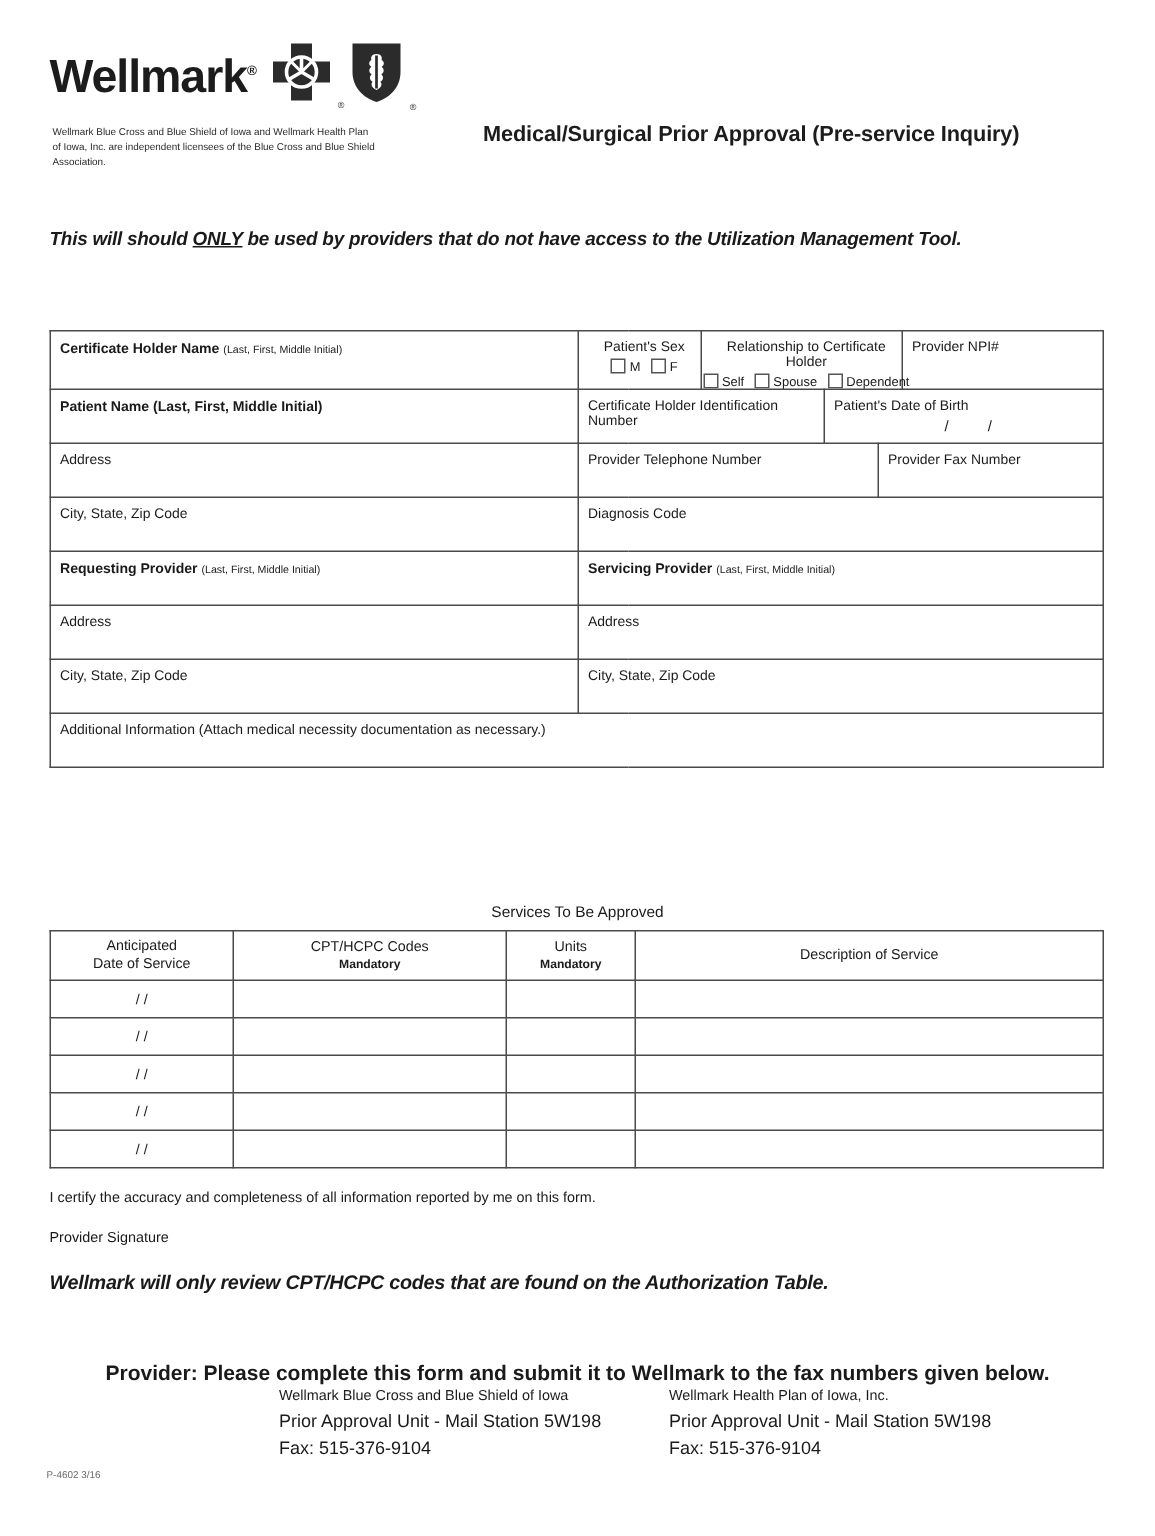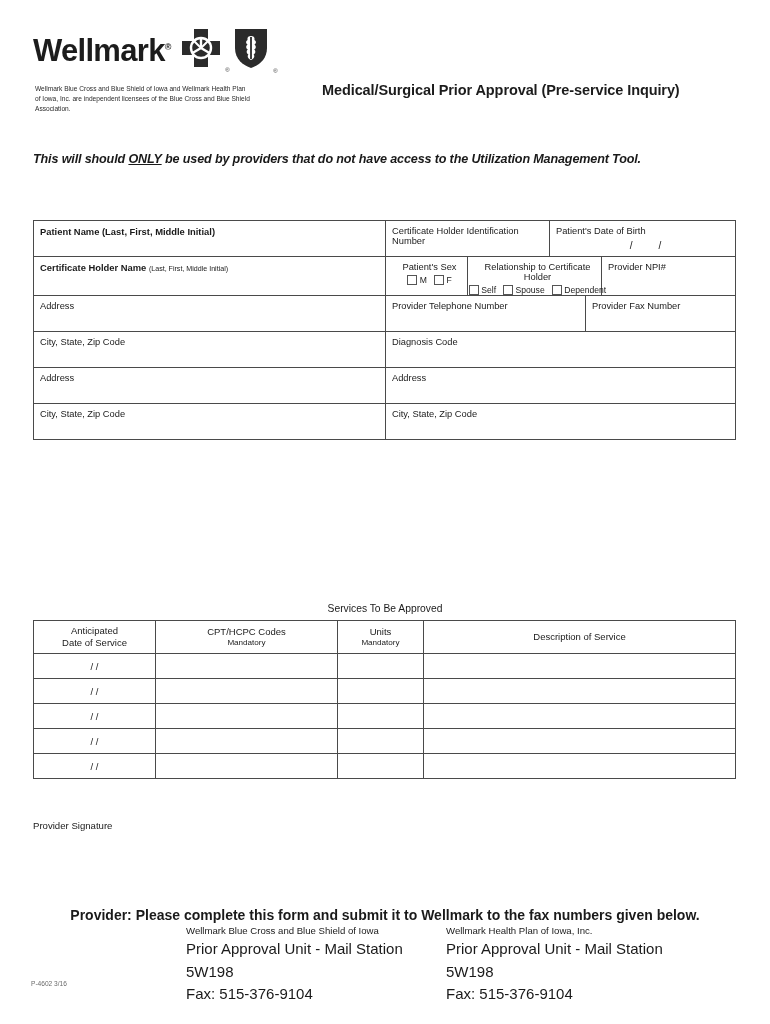--- a/index.html
+++ b/index.html
@@ -181,21 +181,21 @@
   .svc-table th {
     height: 28px;
     text-align: center;
     vertical-align: middle;
     padding: 2px 0;
     line-height: 1.25;
   }
   .svc-mand {
     display: block;
     font-size: 8.1px;
-    font-weight: normal;
+    font-weight: bold;
   }
   .svc-table td { height: 24px; padding: 0; }
   .svc-date {
     text-align: center;
     font-size: 10px;
     color: #2a2a2a;
   }
 
   
   .certify {
@@ -264,21 +264,21 @@
     display: flex;
   }
   .footer-col { width: 275px; }
   .footer-col .f-name {
     font-size: 9.6px;
     font-weight: normal;
     color: #1a1a1a;
     line-height: 1.5;
   }
   .footer-col .f-line {
-    font-size: 15px;
+    font-size: 12px;
     color: #1a1a1a;
     line-height: 1.5;
   }
   .form-code {
     position: absolute;
     left: 31px;
     top: 980px;
     font-size: 6.6px;
     color: #6a6a6a;
   }
@@ -326,33 +326,20 @@
       <col style="width:49px">
       <col style="width:82px">
       <col style="width:36px">
       <col style="width:16px">
       <col style="width:134px">
     </colgroup>
 
     <tbody>
         <tr>
       <td>
-        <span class="lbl-b">Patient Name (Last, First, Middle Initial)</span>
-      </td>
-      <td colspan="3">
-        <span class="lbl">Certificate Holder Identification Number</span>
-      </td>
-      <td colspan="3">
-        <span class="lbl">Patient's Date of Birth</span>
-        <div class="dob-slashes"><span>/</span><span class="sl-gap"></span><span>/</span></div>
-      </td>
-    </tr>
-
-    <tr>
-      <td>
         <span class="lbl-b">Certificate Holder Name</span>
         <span class="lbl-small">(Last, First, Middle Initial)</span>
       </td>
       <td colspan="2" class="sex-box">
         <span class="lbl">Patient's Sex</span>
         <div class="cb-row">
           <span class="cb-item">
                 <span class="cb"></span>
                 <span>M</span>
               </span>
@@ -379,58 +366,86 @@
               </span>
         </div>
       </td>
       <td>
         <span class="lbl">Provider NPI#</span>
       </td>
     </tr>
 
     <tr>
       <td>
+        <span class="lbl-b">Patient Name (Last, First, Middle Initial)</span>
+      </td>
+      <td colspan="3">
+        <span class="lbl">Certificate Holder Identification Number</span>
+      </td>
+      <td colspan="3">
+        <span class="lbl">Patient's Date of Birth</span>
+        <div class="dob-slashes"><span>/</span><span class="sl-gap"></span><span>/</span></div>
+      </td>
+    </tr>
+
+    <tr>
+      <td>
         <span class="lbl">Address</span>
       </td>
       <td colspan="4">
         <span class="lbl">Provider Telephone Number</span>
       </td>
       <td colspan="2">
         <span class="lbl">Provider Fax Number</span>
       </td>
     </tr>
 
     <tr>
       <td>
         <span class="lbl">City, State, Zip Code</span>
       </td>
       <td colspan="6">
         <span class="lbl">Diagnosis Code</span>
       </td>
     </tr>
 
+    <tr>
+      <td>
+        <span class="lbl-b">Requesting Provider</span>
+        <span class="lbl-small">(Last, First, Middle Initial)</span>
+      </td>
+      <td colspan="6">
+        <span class="lbl-b">Servicing Provider</span>
+        <span class="lbl-small">(Last, First, Middle Initial)</span>
+      </td>
+    </tr>
 
     <tr>
       <td>
         <span class="lbl">Address</span>
       </td>
       <td colspan="6">
         <span class="lbl">Address</span>
       </td>
     </tr>
 
     <tr>
       <td>
         <span class="lbl">City, State, Zip Code</span>
       </td>
       <td colspan="6">
         <span class="lbl">City, State, Zip Code</span>
       </td>
     </tr>
 
+    <tr>
+      <td colspan="7" class="addl-cell">
+        <span class="lbl">Additional Information (Attach medical necessity documentation as necessary.)</span>
+      </td>
+    </tr>
   </tbody>
     </table>
 
   <div class="services-title">Services To Be Approved</div>
 
   <table class="svc-table">
     <colgroup>
       <col style="width:122px">
       <col style="width:182px">
       <col style="width:86px">
@@ -480,32 +495,34 @@
     </tr>
     <tr>
       <td class="svc-date">/          /</td>
       <td></td>
       <td></td>
       <td></td>
     </tr>
   </tbody>
     </table>
 
+  <div class="certify">I certify the accuracy and completeness of all information reported by me on this form.</div>
 
   <div class="sig-row">
     <span class="sig-label">Provider Signature</span>
     <span class="sig-line"></span>
     <span class="date-label">Date</span>
     <span class="date-seg"></span>
       <span class="date-sl">/</span>
       <span class="date-seg"></span>
       <span class="date-sl">/</span>
       <span class="date-seg"></span>
   </div>
 
+  <div class="authline">Wellmark will only review CPT/HCPC codes that are found on the Authorization Table.</div>
 
   <div class="footer-lead">Provider: Please complete this form and submit it to Wellmark to the fax numbers given below.</div>
 
   <div class="footer-cols">
     <div class="footer-col">
       <div class="f-name">Wellmark Blue Cross and Blue Shield of Iowa</div>
       <div class="f-line">Prior Approval Unit - Mail Station 5W198</div>
       <div class="f-line">Fax:  515-376-9104</div>
     </div>
     <div class="footer-col">

